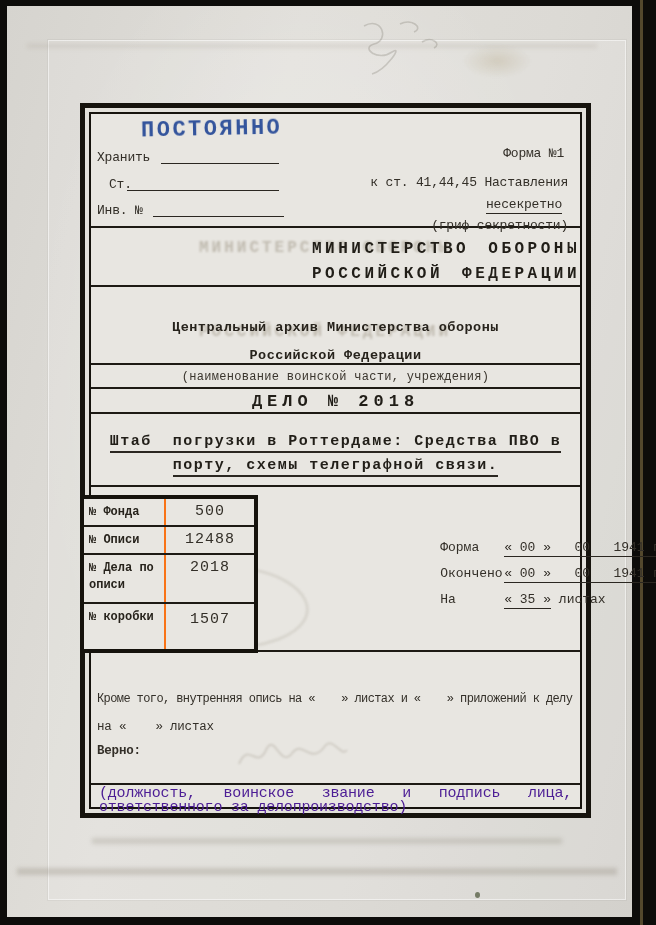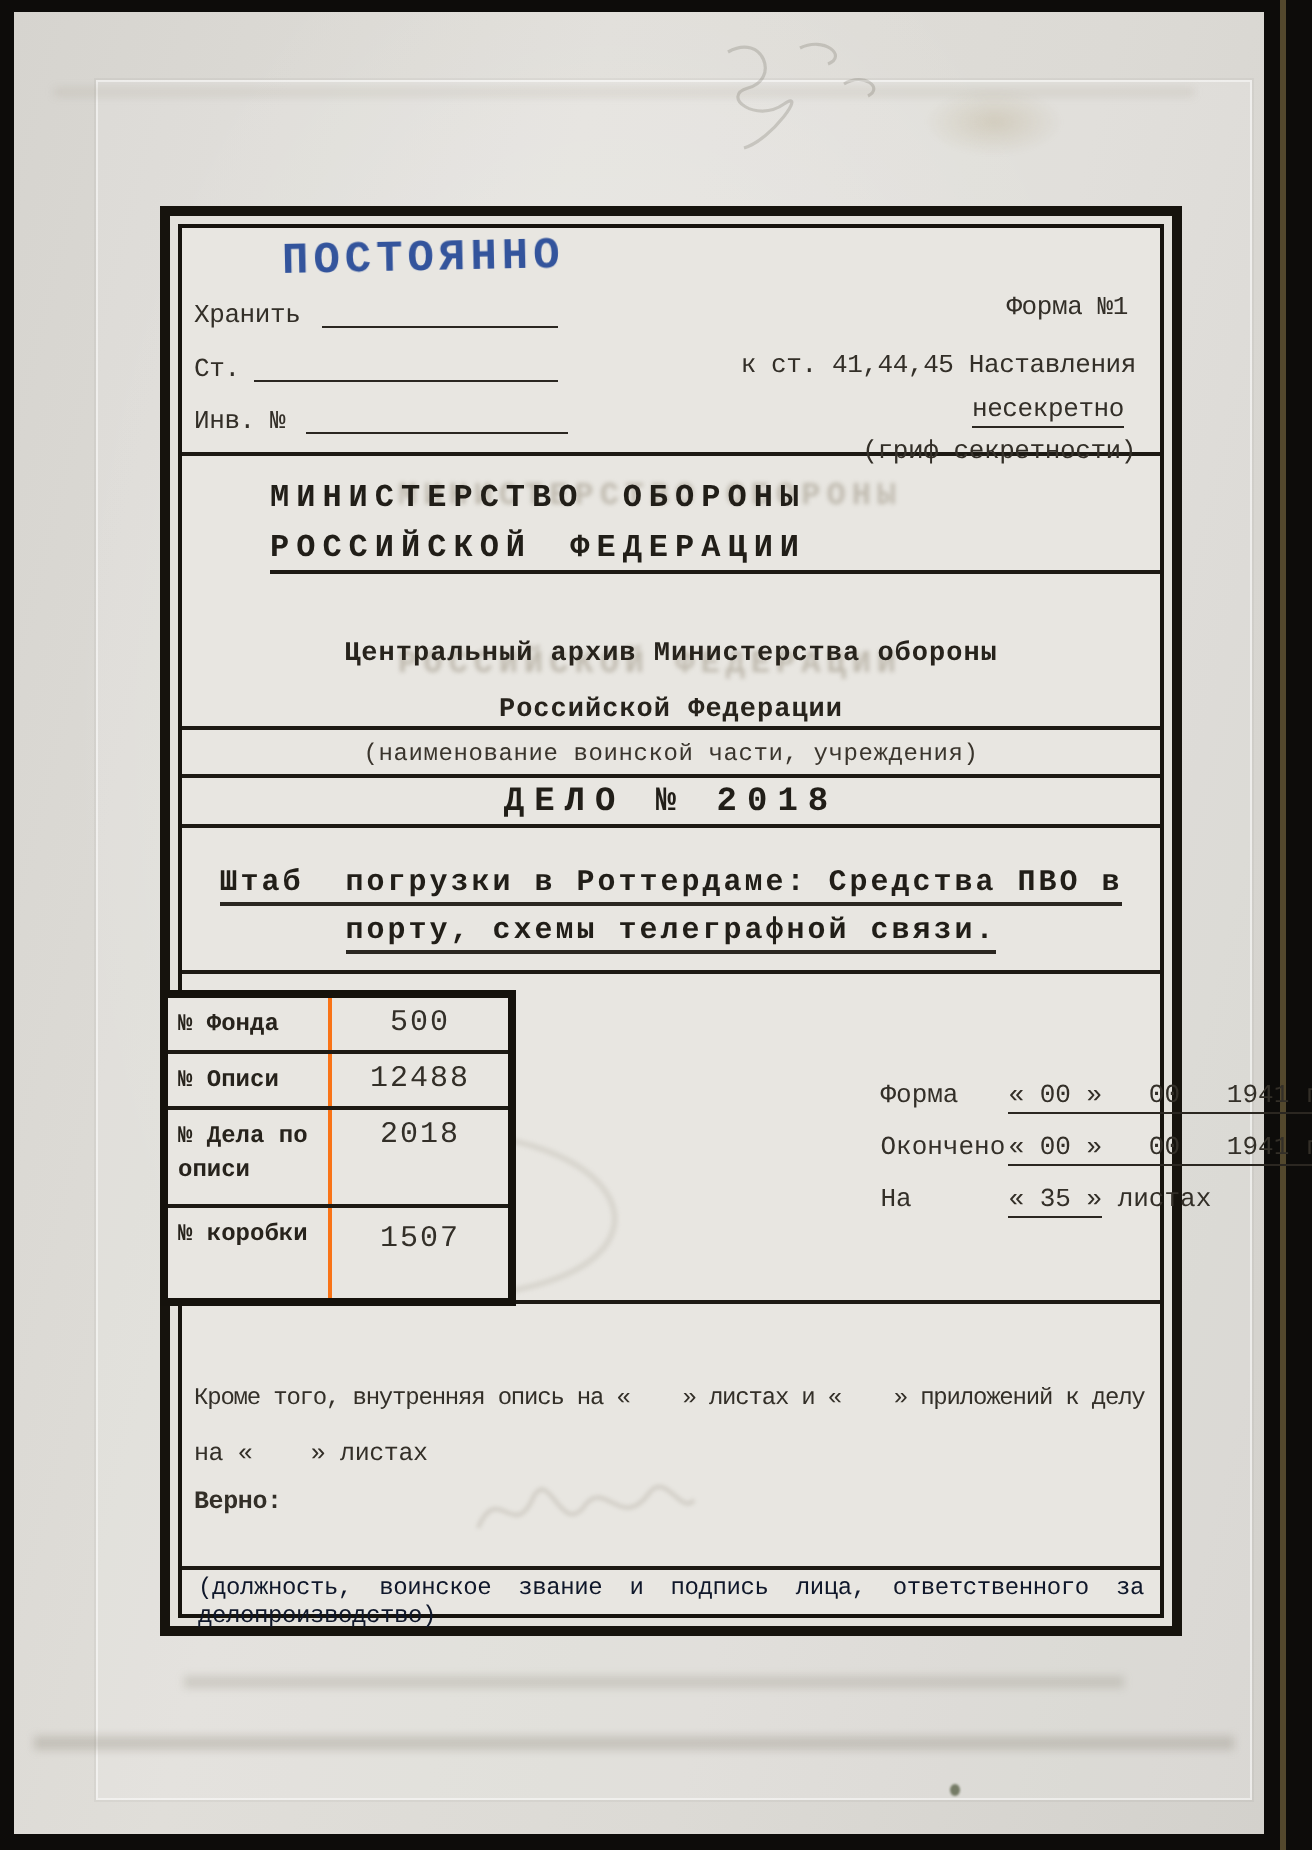--- a/index.html
+++ b/index.html
@@ -25,21 +25,21 @@
   .ghost-lines2{position:absolute;left:10px;top:862px;width:600px;height:7px;
           background:rgba(122,115,100,.26);filter:blur(2px);}
   .speck{position:absolute;left:468px;top:886px;width:5px;height:6px;border-radius:50%;
           background:rgba(62,72,42,.65);filter:blur(.4px);}
   
   .form{position:absolute;left:73px;top:97px;width:511px;height:715px;
         border:5px solid #16130d;padding:4px;box-sizing:border-box;background:#e3e1db;}
   .form-in{border:2px solid #16130d;height:100%;box-sizing:border-box;background:#e8e6e1;position:relative;}
   .sec{position:relative;box-sizing:border-box;border-bottom:2px solid #1d1a14;z-index:2;}
   .s1{height:114px;}
-  .s2{height:59px;text-align:left;padding-top:9px;margin-left:44px;}
+  .s2{height:59px;text-align:right;padding-top:9px;}
   .s3{height:78px;text-align:center;padding-top:27px;}
   .s4{height:24px;display:flex;align-items:flex-end;justify-content:center;padding-bottom:3px;}
   .s5{height:25px;text-align:center;padding-top:3px;}
   .s6{height:73px;text-align:center;padding-top:16px;}
   .s7{height:165px;}
   .s8{height:133px;}
   .s9{height:22px;border-bottom:none;padding:2px 8px 0 8px;}
   .tw{font-size:13px;letter-spacing:-.2px;color:#332f28;}
   .abs{position:absolute;white-space:pre;}
   .uline{display:inline-block;border-bottom:1.5px solid #2b2721;height:13px;vertical-align:baseline;}
@@ -63,21 +63,21 @@
              font-size:12px;font-weight:bold;padding:5px 2px 0 5px;line-height:17px;color:#27231c;}
   .reg-value{flex:1;text-align:center;font-size:15px;padding-top:4px;letter-spacing:1px;color:#332f28;}
   
   .dates{position:absolute;left:240px;top:38px;font-size:13px;color:#332f28;}
   .drow{height:26px;white-space:pre;}
   .dlabel{display:inline-block;width:64px;}
   
   .x1{left:6px;top:40px;font-size:12px;letter-spacing:-.6px;}
   .x2{left:6px;top:68px;font-size:12.5px;letter-spacing:-.2px;}
   .x3{left:6px;top:92px;font-size:12.5px;letter-spacing:-.2px;font-weight:bold;}
-  .footer{font-size:12px;line-height:14px;text-align:justify;letter-spacing:-.2px;color:#0f172a;font-family:Liberation Mono, monospace;}
+  .footer{font-size:15px;line-height:14px;text-align:justify;letter-spacing:-.2px;color:#4c1d95;font-family:Liberation Mono, monospace;}
   
   .ghost-min{position:absolute;left:108px;top:64px;z-index:1;color:rgba(128,118,96,.38);
              font-size:16px;font-weight:bold;letter-spacing:3px;filter:blur(1.1px);
              line-height:28px;white-space:pre;}
   .ghost-svg{position:absolute;z-index:1;opacity:.55;filter:blur(1px);}
 </style>
 </head>
 <body>
 
 <div class="stage">
@@ -98,21 +98,21 @@
         <div class="ghost-min">
           <div>МИНИСТЕРСТВО ОБОРОНЫ</div>
           <div>РОССИЙСКОЙ ФЕДЕРАЦИИ</div>
         </div>
 
         <div class="sec s1 tw">
           <div class="stamp" style="color:#33549c">ПОСТОЯННО</div>
           <span class="abs" style="left:6px;top:36px">Хранить</span>
           <span class="uline abs" style="left:70px;top:36px;width:118px"></span>
           <span class="abs" style="right:16px;top:32px">Форма №1</span>
-          <span class="abs" style="left:6px;top:63px">Ст.</span>
+          <span class="abs" style="left:18px;top:63px">Ст.</span>
           <span class="uline abs" style="left:36px;top:63px;width:152px"></span>
           <span class="abs" style="right:12px;top:61px">к ст. 41,44,45 Наставления</span>
           <span class="abs" style="left:6px;top:89px">Инв. №</span>
           <span class="uline abs" style="left:62px;top:89px;width:131px"></span>
           <span class="abs ul-text" style="right:18px;top:83px">несекретно</span>
           <span class="abs" style="right:12px;top:104px">(гриф секретности)</span>
         </div>
 
         <div class="sec s2">
           <div class="ministry">МИНИСТЕРСТВО ОБОРОНЫ</div>

